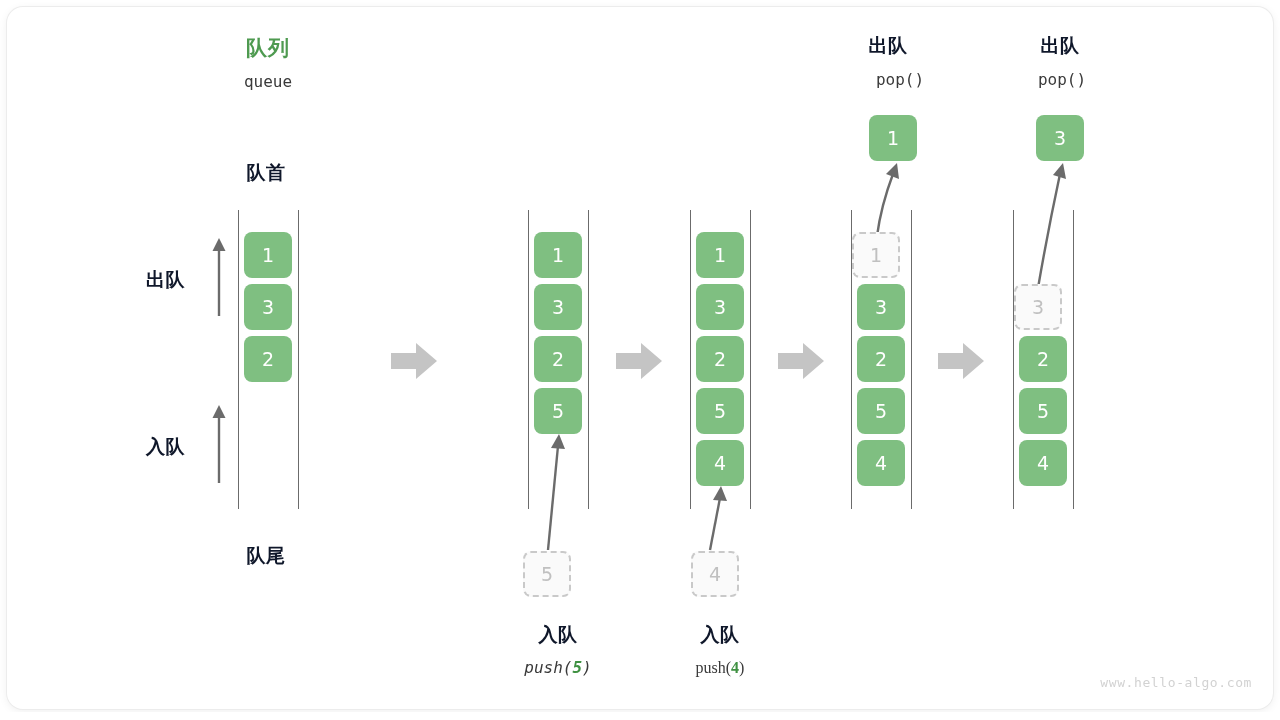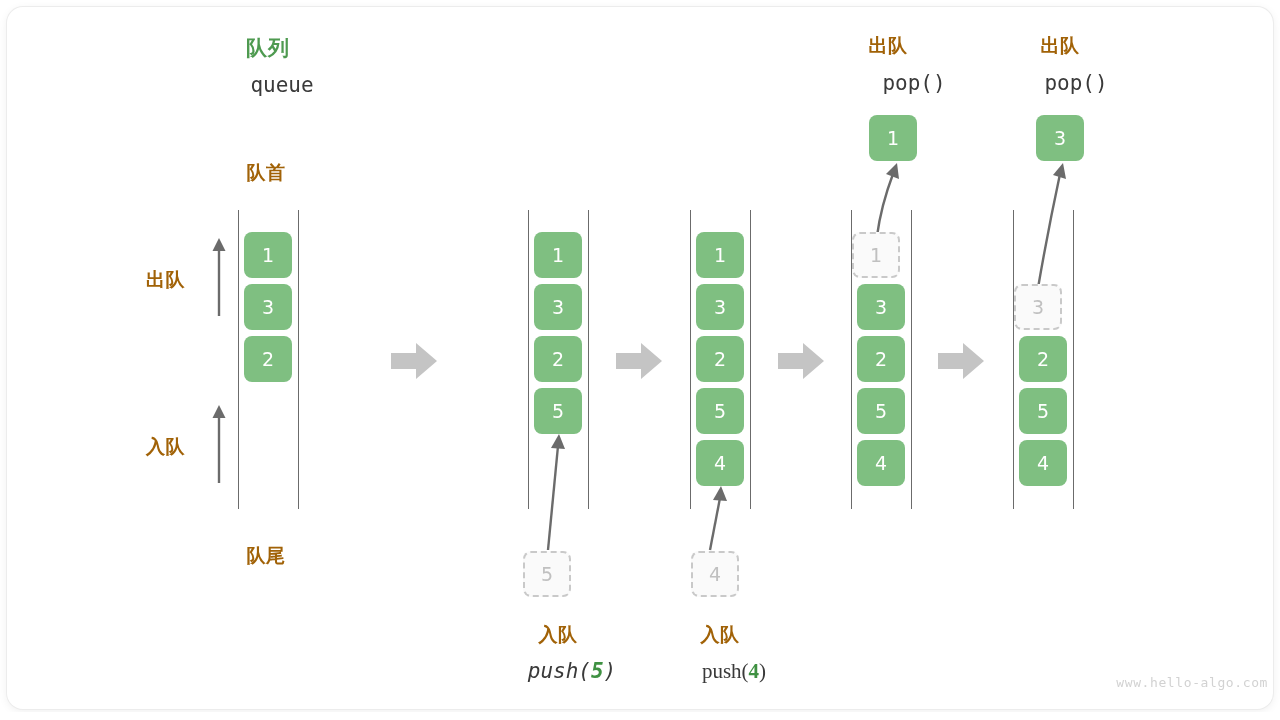--- a/index.html
+++ b/index.html
@@ -23,33 +23,32 @@
     height: 702px;
     background: #ffffff;
     border-radius: 16px;
     box-shadow: 0 0 0 1px #ececec, 0 2px 10px rgba(0,0,0,0.07);
   }
 
   
   .lbl {
     position: absolute;
     white-space: pre;
-    color: #a16207;
+    color: #0f172a;
     line-height: 1.35;
   }
   .cn-bold {
     font-weight: bold;
     font-size: 19px;
     letter-spacing: 0.5px;
   }
   .mono {
     font-family: "DejaVu Sans Mono", "Liberation Mono", monospace;
-    font-size: 21px;
+    font-size: 16px;
     color: #3a3a3a;
-    margin-left: 14px;
   }
   .center { transform: translateX(-50%); text-align: center; }
   .title-cn {
     color: #4e9a50;
     font-weight: bold;
     font-size: 21px;
     letter-spacing: 1px;
   }
   .watermark {
     position: absolute;
@@ -208,14 +207,14 @@
     <polygon points="45,3 35,15 48,19" fill="#6b6b6b"></polygon>
   </svg>
 
   <div class="rail" style="left:1013px; top:210px; height:299px;"></div>
   <div class="rail" style="left:1073px; top:210px; height:299px;"></div>
   <div class="box ghost" style="left:1014px; top:284px;">3</div>
   <div class="box" style="left:1019px; top:336px;">2</div>
   <div class="box" style="left:1019px; top:388px;">5</div>
   <div class="box" style="left:1019px; top:440px;">4</div>
 
-  <div class="watermark" style="right:12px; bottom:22px;">www.hello-algo.com</div>
+  <div class="watermark" style="right:28px; bottom:22px;">www.hello-algo.com</div>
 </div>
 
 </body></html>

